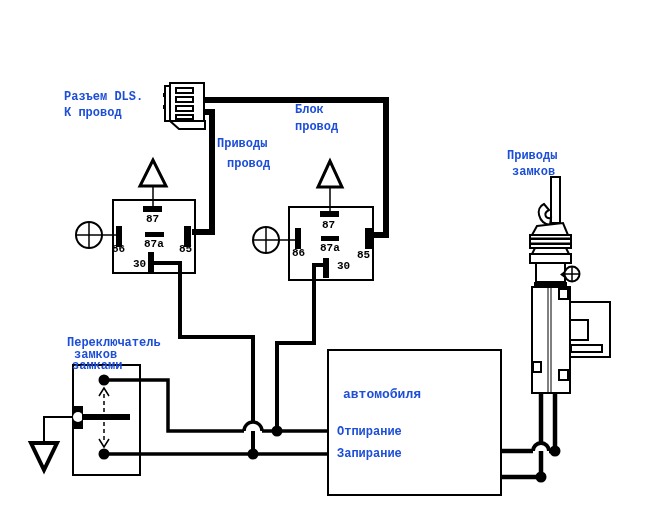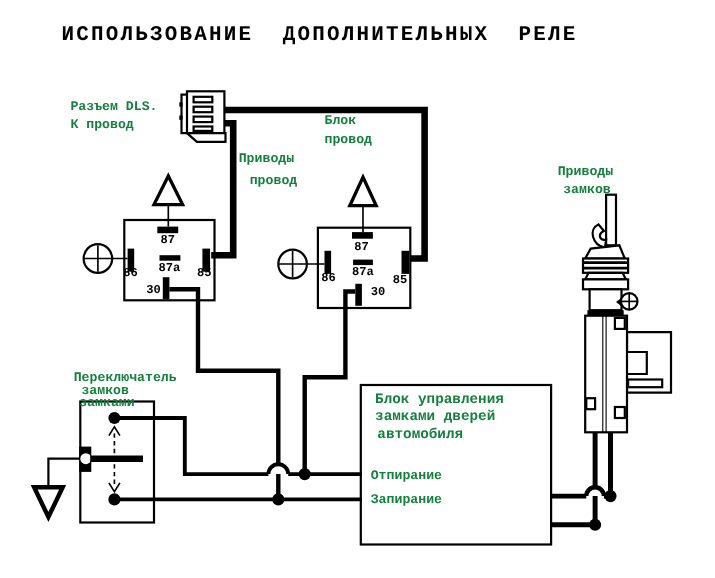--- a/index.html
+++ b/index.html
@@ -1,20 +1,20 @@
 <!DOCTYPE html>
 <html><head>
 <meta charset="utf-8">
 <style>
   html,body{margin:0;padding:0;background:#fff;}
   #stage{position:relative;width:650px;height:525px;background:#fff;overflow:hidden;
          font-family:"Liberation Mono","DejaVu Sans Mono",monospace;color:#000;}
   #wiring{position:absolute;left:0;top:0;}
   .lbl{position:absolute;font:700 12px "Liberation Mono","DejaVu Sans Mono",monospace;
-       line-height:1.15;white-space:pre;color:#15803d;}
+       line-height:1.15;white-space:pre;color:#1d4ed8;}
   .pin{position:absolute;font:700 11px "Liberation Mono","DejaVu Sans Mono",monospace;
        line-height:1;white-space:pre;color:#000;}
   .big{font:700 13px "Liberation Mono","DejaVu Sans Mono",monospace;}
   .title{position:absolute;left:56px;top:20px;font:700 19px "Liberation Mono","DejaVu Sans Mono",monospace;
          letter-spacing:2px;white-space:pre;color:#000;}
   
   .thin{fill:none;stroke:#000;stroke-width:2;}
   .thinw{fill:#fff;stroke:#000;stroke-width:2;}
   .t1{fill:none;stroke:#000;stroke-width:1.5;}
   .tri{fill:#fff;stroke:#000;stroke-width:3;stroke-linejoin:miter;}
@@ -128,40 +128,37 @@
       <rect class="thinw" x="533" y="362" width="8" height="10" stroke-width="1.5"></rect>
       <rect class="thinw" x="559" y="370" width="9" height="10" stroke-width="1.5"></rect>
     </g>
 
     <circle class="blk" cx="277" cy="431" r="5.5"></circle>
     <circle class="blk" cx="253" cy="454" r="5.5"></circle>
     <circle class="blk" cx="555" cy="451" r="5.5"></circle>
     <circle class="blk" cx="541" cy="477" r="5.5"></circle>
   </svg>
 
-  <span class="title">ИСПОЛЬЗОВАНИЕ  ДОПОЛНИТЕЛЬНЫХ  РЕЛЕ</span>
 
   <span class="lbl" style="left:64px;top:91px">Разъем DLS.</span>
   <span class="lbl" style="left:64px;top:107px">К провод</span>
 
   <span class="lbl" style="left:217px;top:138px">Приводы</span>
   <span class="lbl" style="left:227px;top:158px">провод</span>
 
   <span class="lbl" style="left:295px;top:104px">Блок</span>
   <span class="lbl" style="left:295px;top:121px">провод</span>
 
   <span class="lbl" style="left:507px;top:150px">Приводы</span>
   <span class="lbl" style="left:512px;top:166px">замков</span>
 
   <span class="lbl" style="left:67px;top:337px">Переключатель</span>
   <span class="lbl" style="left:74px;top:349px">замков</span>
   <span class="lbl" style="left:72px;top:360px">замками</span>
 
-  <span class="lbl big" style="left:341px;top:355px">Блок управления</span>
-  <span class="lbl big" style="left:341px;top:371px">замками дверей</span>
   <span class="lbl big" style="left:343px;top:387px">автомобиля</span>
   <span class="lbl" style="left:337px;top:426px">Отпирание</span>
   <span class="lbl" style="left:337px;top:448px">Запирание</span>
 
   <span class="pin" style="left:146px;top:214px">87</span>
   <span class="pin" style="left:144px;top:239px">87a</span>
   <span class="pin" style="left:112px;top:244px">86</span>
   <span class="pin" style="left:179px;top:244px">85</span>
   <span class="pin" style="left:133px;top:259px">30</span>
 

